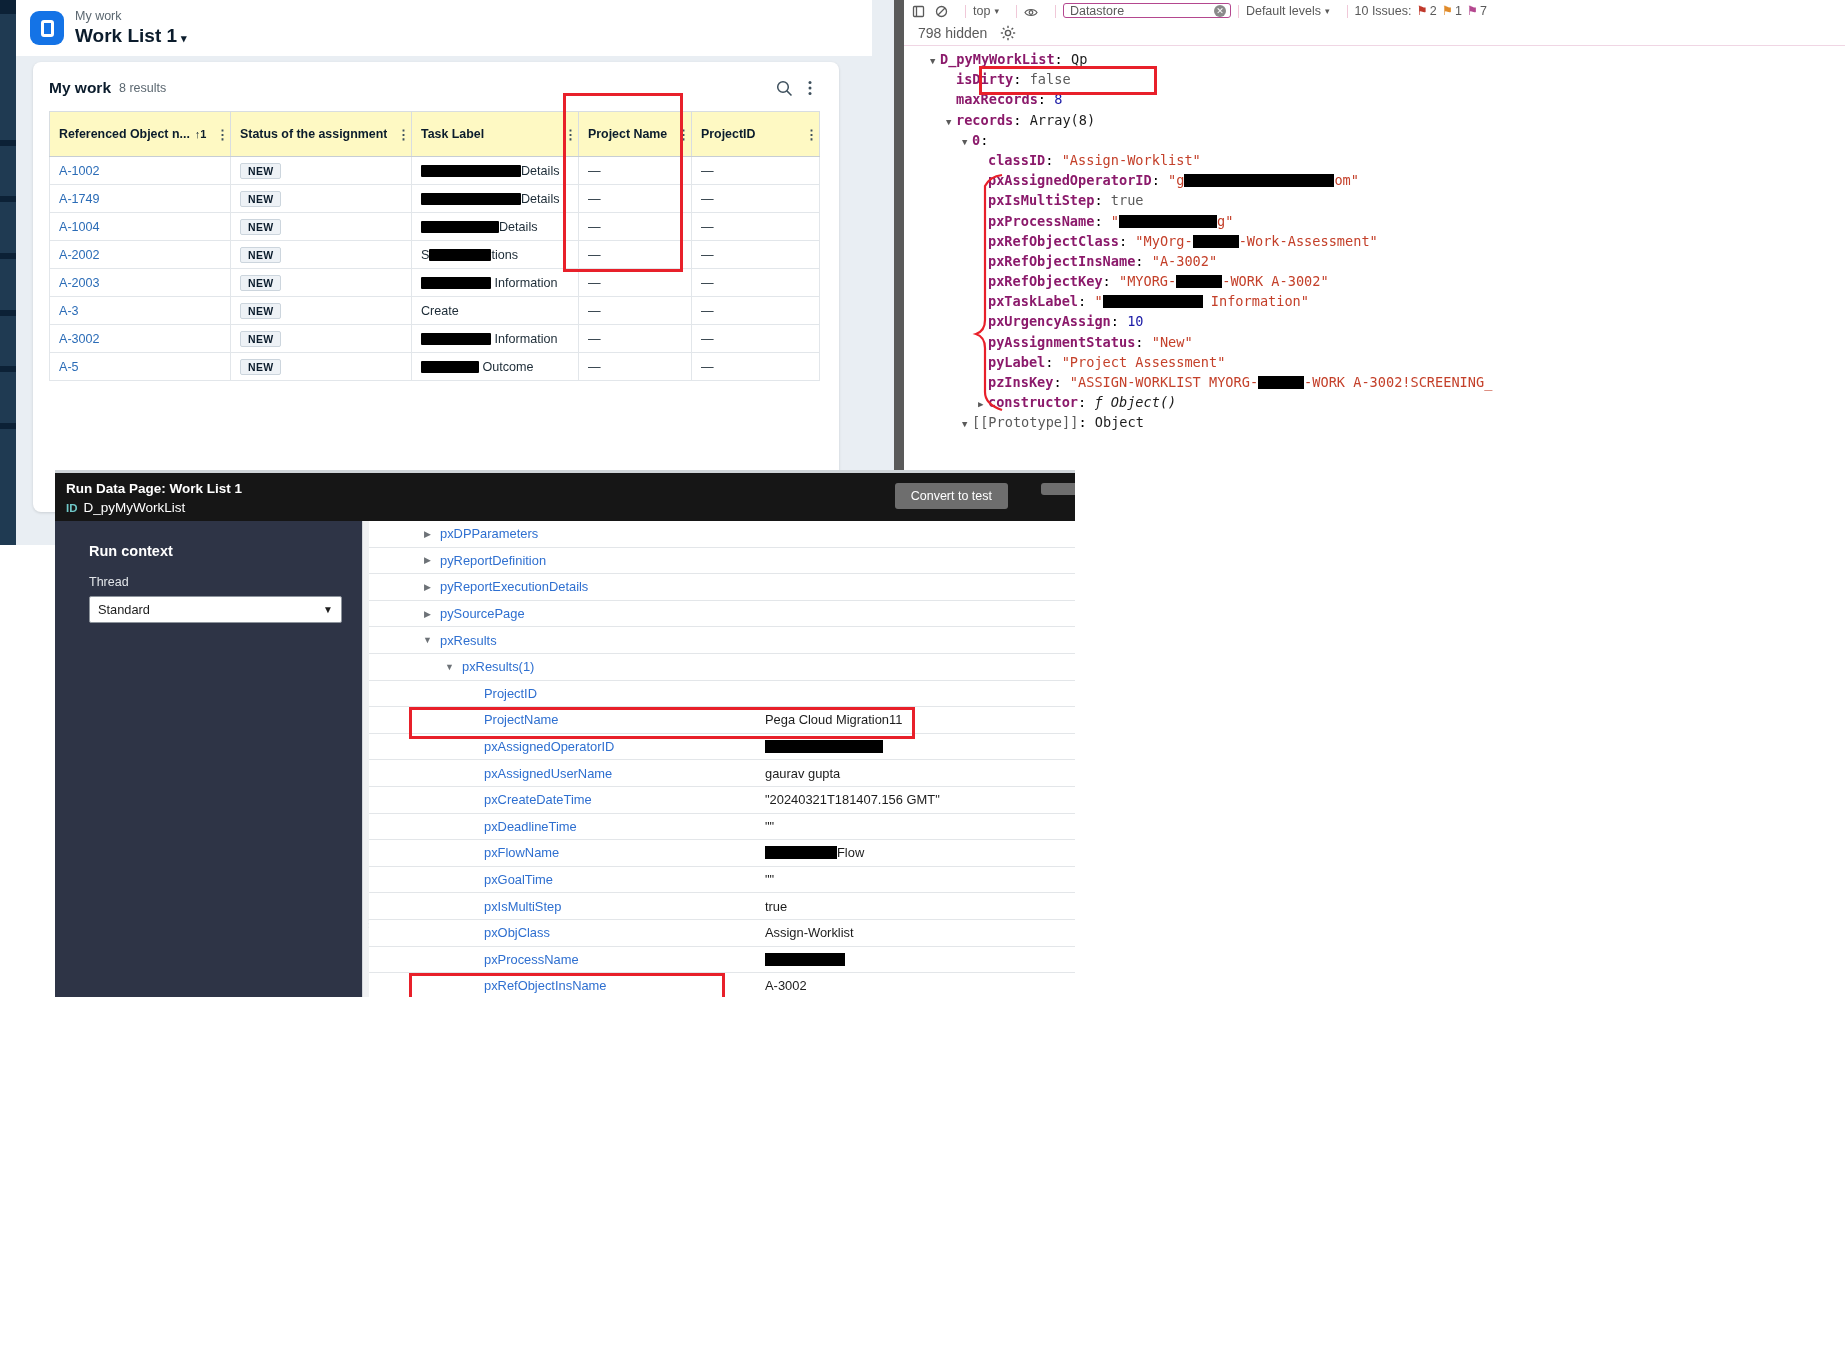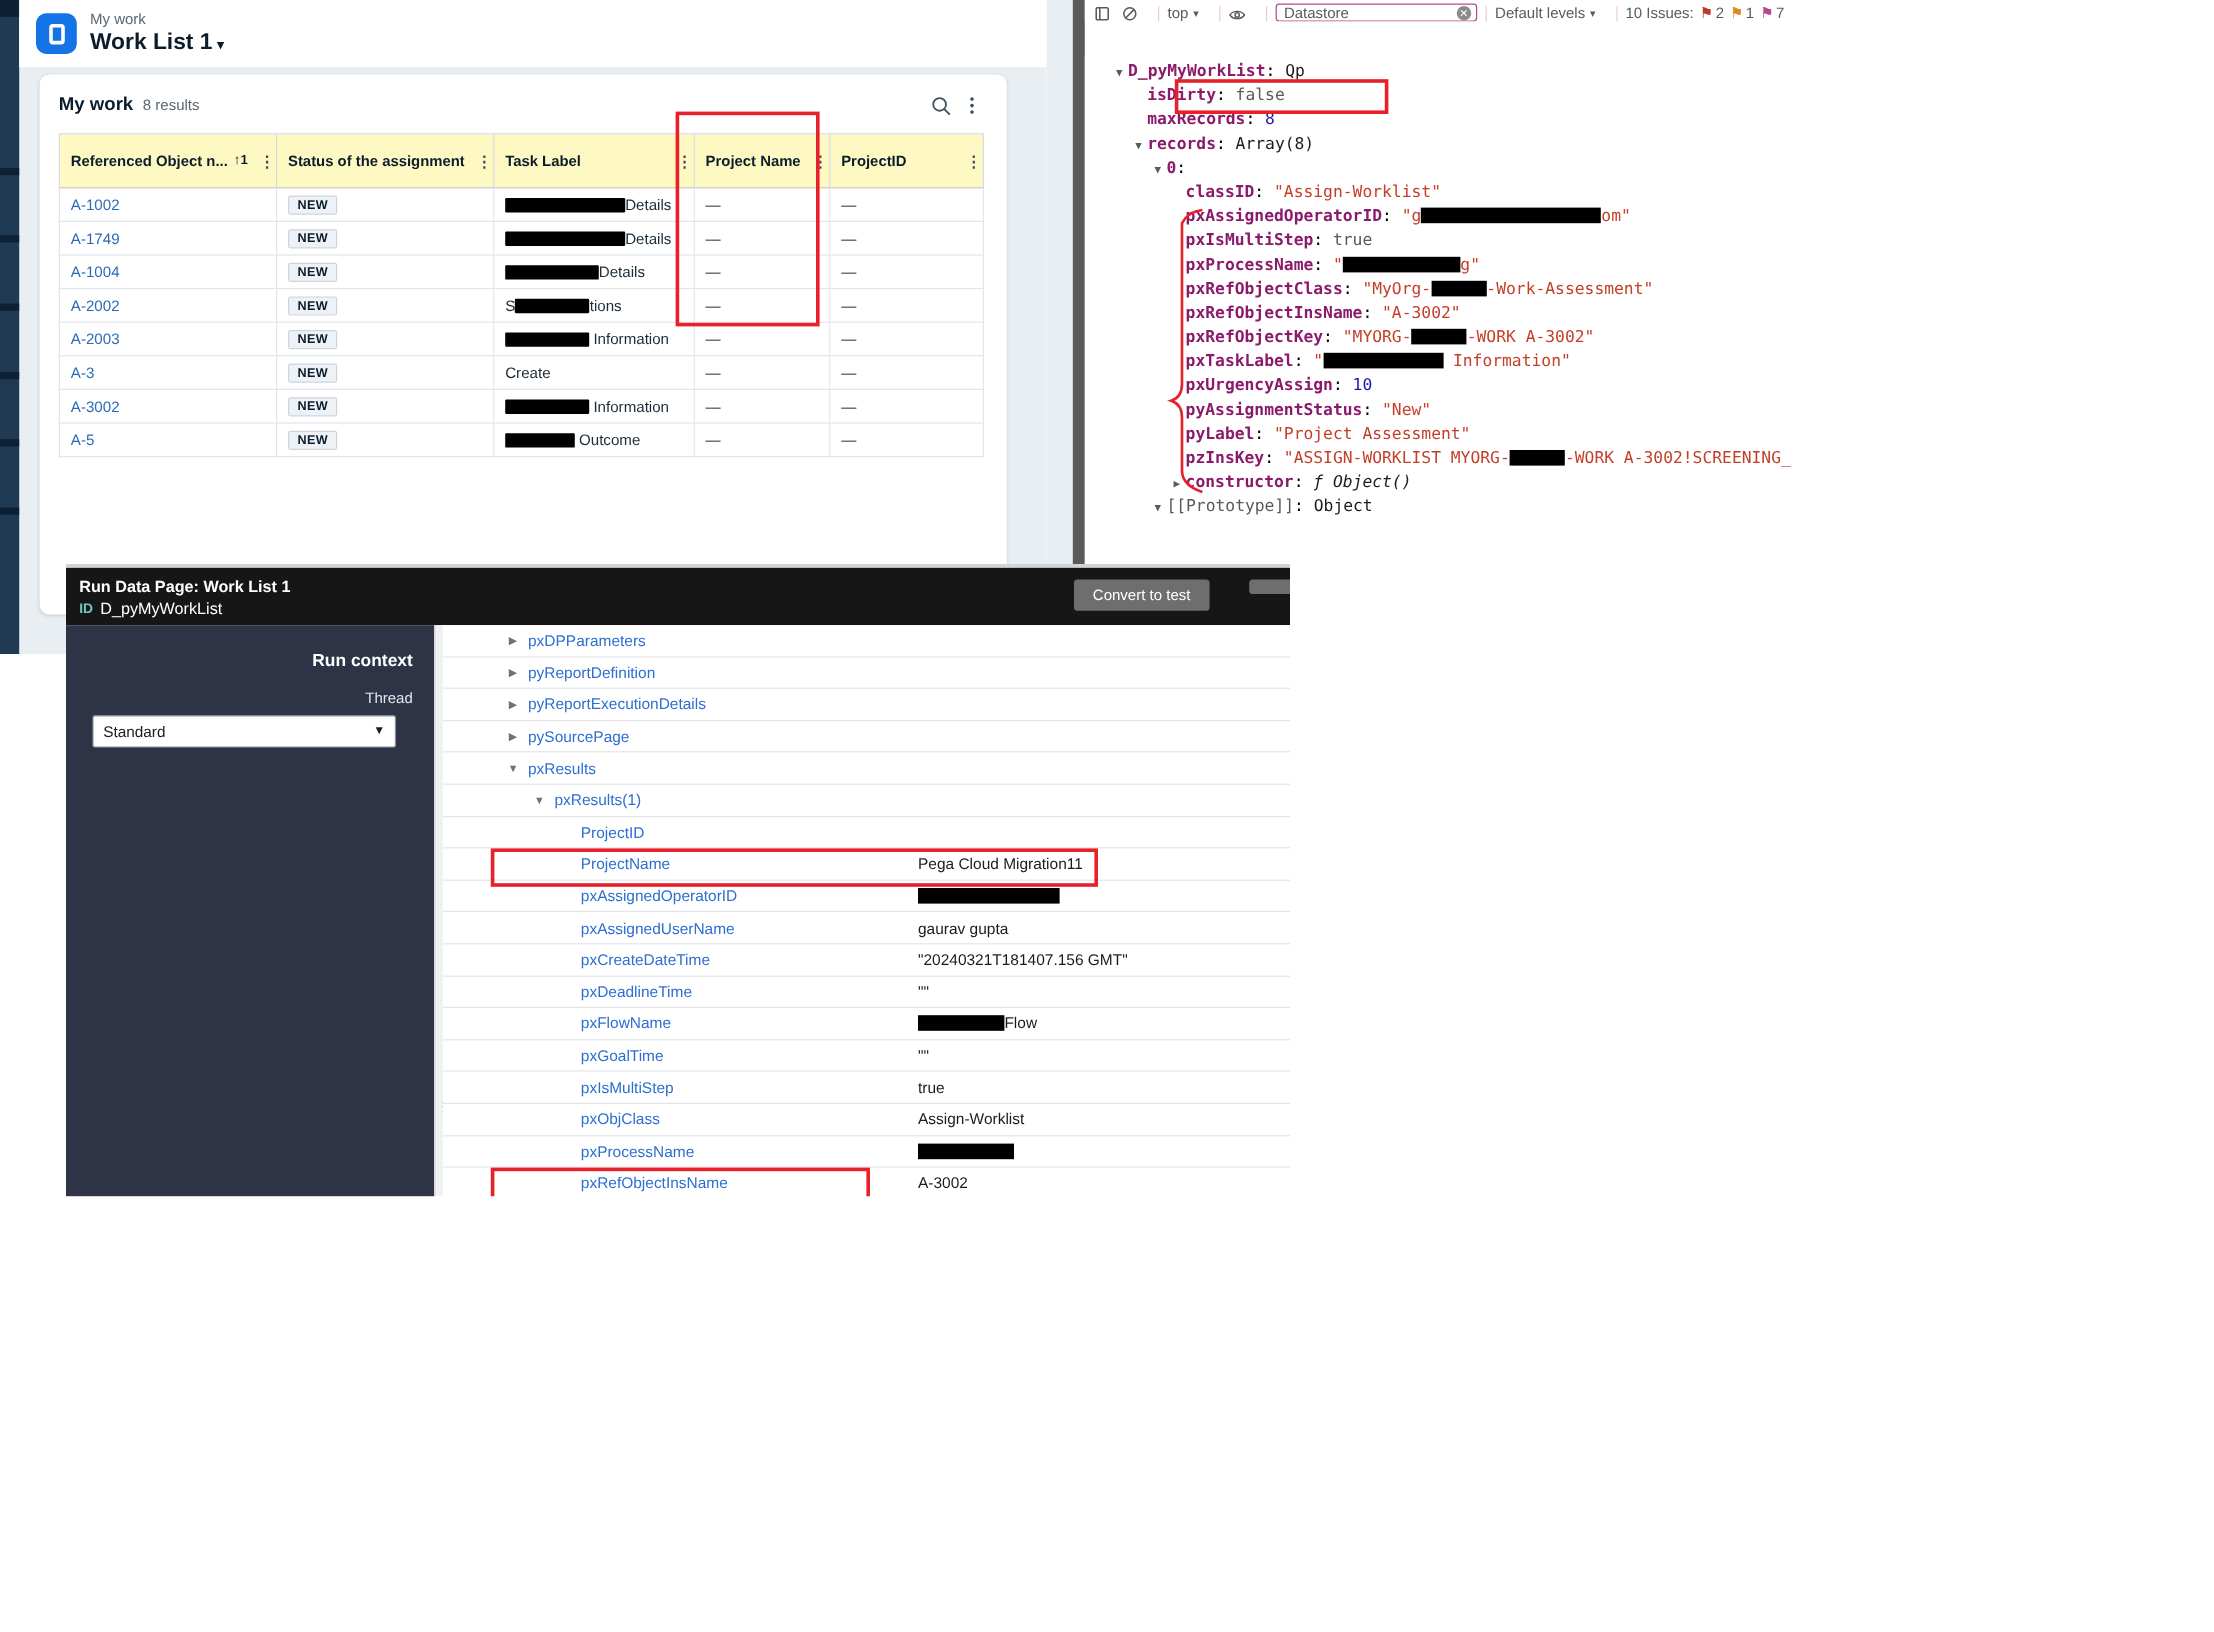--- a/index.html
+++ b/index.html
@@ -161,21 +161,21 @@
     position:absolute;right:67px;top:10px;background:#6e6e6e;color:#ffffff;
     font-size:12.5px;border:0;border-radius:3px;padding:6px 16px;cursor:pointer;
   }
   #convert-btn2{
     position:absolute;right:-12px;top:10px;background:#6e6e6e;color:#ffffff;
     font-size:12.5px;border:0;border-radius:3px;padding:6px 16px;cursor:pointer;width:46px;
   }
   #rundp-left{
     position:absolute;left:0;top:48px;width:307px;height:476px;background:#2e3446;
   }
-  #rundp-left-inner{padding:22px 18px 0 22px;text-align:right;}
+  #rundp-left-inner{padding:22px 18px 0 34px;}
   #rc-title{color:#ffffff;font-size:14.5px;font-weight:700;}
   #rc-thread-lab{color:#e3e6ea;font-size:12.5px;margin-top:16px;}
   #rc-select{
     margin-top:7px;width:253px;height:27px;background:#ffffff;border:1px solid #8d949c;
     border-radius:2px;display:flex;align-items:center;padding:0 8px;box-sizing:border-box;
     font-size:12.8px;color:#1c1c1c;cursor:pointer;
   }
   #rc-select .arrowdn{margin-left:auto;font-size:10px;color:#1c1c1c;}
   #rundp-divider{
     position:absolute;left:307px;top:48px;width:7px;height:476px;background:#f0f1f3;
@@ -402,20 +402,38 @@
       <span>10 Issues:</span>
       <span style="margin-left:5px;color:#c0392b;">⚑</span>
         <span style="margin-left:2px;">2</span>
       <span style="margin-left:5px;color:#e08b2a;">⚑</span>
         <span style="margin-left:2px;">1</span>
       <span style="margin-left:5px;color:#b4478f;">⚑</span>
         <span style="margin-left:2px;">7</span>
     </span>
   </div>
 
+  <div id="dt-subbar">
+    <span id="dt-hidden">798 hidden</span>
+    <span id="dt-gear">
+      <svg width="16" height="16" viewBox="0 0 16 16">
+          <circle cx="8" cy="8" r="2.6" stroke="#5a5a5a" stroke-width="1.4" fill="none"></circle>
+          <g stroke="#5a5a5a" stroke-width="1.4">
+            <line x1="8" y1="0.8" x2="8" y2="3"></line>
+            <line x1="8" y1="13" x2="8" y2="15.2"></line>
+            <line x1="0.8" y1="8" x2="3" y2="8"></line>
+            <line x1="13" y1="8" x2="15.2" y2="8"></line>
+            <line x1="2.9" y1="2.9" x2="4.5" y2="4.5"></line>
+            <line x1="11.5" y1="11.5" x2="13.1" y2="13.1"></line>
+            <line x1="13.1" y1="2.9" x2="11.5" y2="4.5"></line>
+            <line x1="4.5" y1="11.5" x2="2.9" y2="13.1"></line>
+          </g>
+        </svg>
+    </span>
+  </div>
 
   <div id="console-body">
       <div class="cl" style="padding-left: 26px;"><span class="arrow">▼</span><span class="key">D_pyMyWorkList</span>: <span class="val-obj">Qp</span></div>
       <div class="cl" style="padding-left: 42px;"><span class="arrow"></span><span class="key">isDirty</span>: <span class="val-bool">false</span></div>
       <div class="cl" style="padding-left: 42px;"><span class="arrow"></span><span class="key">maxRecords</span>: <span class="val-num">8</span></div>
       <div class="cl" style="padding-left: 42px;"><span class="arrow">▼</span><span class="key">records</span>: <span class="val-obj">Array(8)</span></div>
       <div class="cl" style="padding-left: 58px;"><span class="arrow">▼</span><span class="key">0</span>: </div>
       <div class="cl" style="padding-left: 74px;"><span class="arrow"></span><span class="key">classID</span>: <span class="val-str">"Assign-Worklist"</span></div>
       <div class="cl" style="padding-left: 74px;"><span class="arrow"></span><span class="key">pxAssignedOperatorID</span>: <span class="val-str">"g</span><span class="rdk" style="width: 150px;"></span><span class="val-str">om"</span></div>
       <div class="cl" style="padding-left: 74px;"><span class="arrow"></span><span class="key">pxIsMultiStep</span>: <span class="val-bool">true</span></div>

